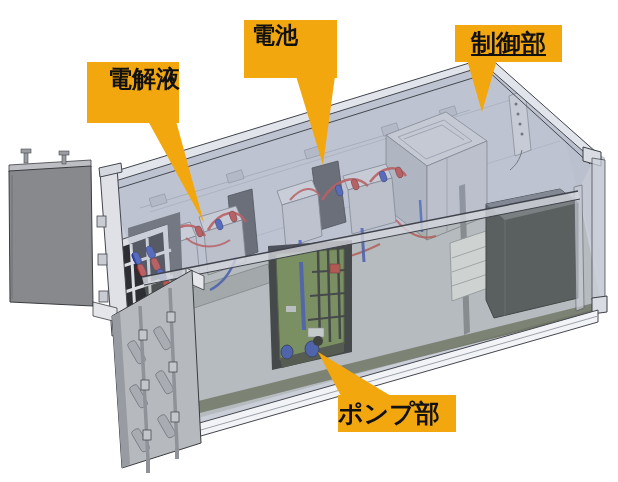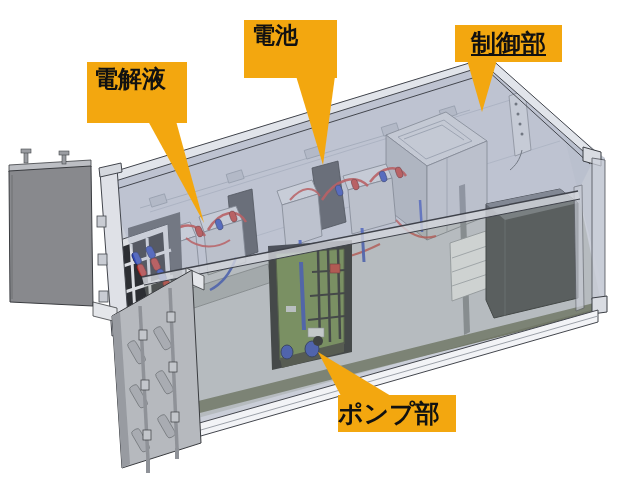--- a/index.html
+++ b/index.html
@@ -14,21 +14,21 @@
   #stage{
     position:relative;width:618px;height:482px;background:#fff;overflow:hidden;
     font-family:"Liberation Sans","DejaVu Sans",sans-serif;
   }
   #model{position:absolute;left:0;top:0;}
   .callout{
     position:absolute;background:var(--callout-bg);color:var(--callout-text);
     font-weight:700;box-sizing:border-box;z-index:5;white-space:nowrap;
   }
   .callout .ln{display:block;}
-  #callout-electrolyte{left:87px;top:62px;width:100px;height:61px;font-size:24px;line-height:29px;padding:2px 0 0 7px;}
+  #callout-electrolyte{left:87px;top:62px;width:92px;height:61px;font-size:24px;line-height:29px;padding:2px 0 0 21px;}
   #callout-battery{left:244px;top:20px;width:93px;height:58px;font-size:23px;line-height:27px;padding:2px 0 0 8px;}
   #callout-control{left:455px;top:25px;width:107px;height:37px;font-size:25px;line-height:37px;text-align:center;text-decoration:underline;}
   #callout-pump{left:338px;top:395px;width:118px;height:37px;font-size:25px;line-height:37px;}
   .pointer{fill:var(--callout-bg);}
   .pipe-red{stroke:var(--pipe-red);fill:none;}
   .pipe-blue{stroke:var(--pipe-blue);fill:none;}
   .pill-red{fill:var(--pipe-red);stroke:#5e1414;stroke-width:.6;}
   .pill-blue{fill:var(--pipe-blue);stroke:#121a4e;stroke-width:.6;}
   .edge{stroke:#43464d;stroke-width:1;}
   .edge-thin{stroke:#6f737b;stroke-width:.8;}

